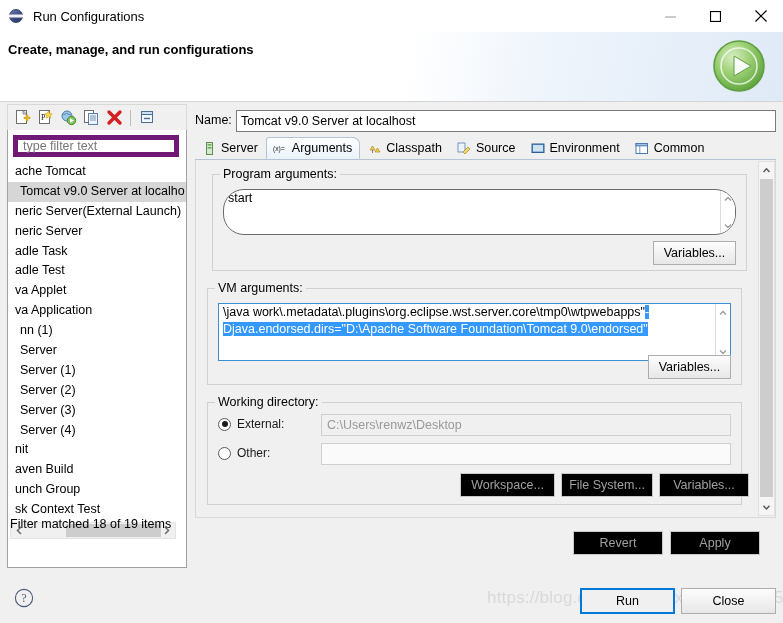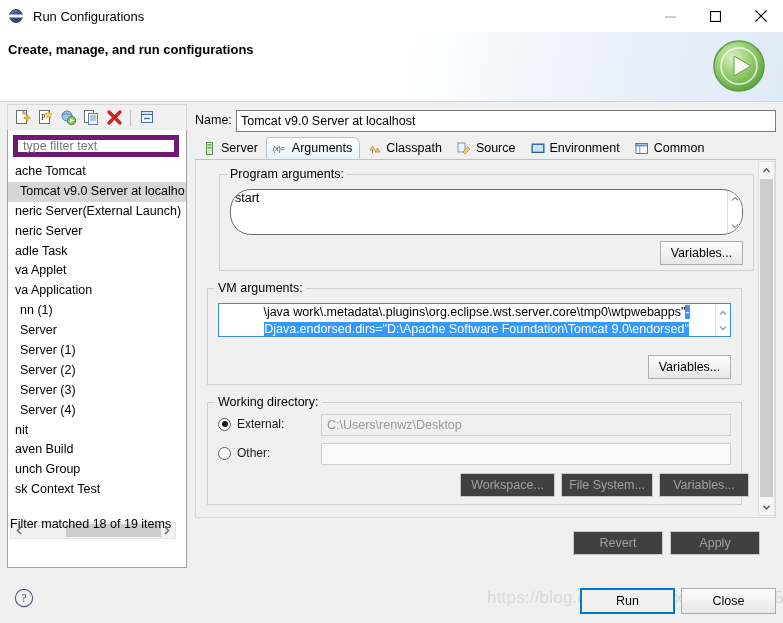--- a/index.html
+++ b/index.html
@@ -200,21 +200,21 @@
     display: flex; align-items: center; justify-content: center; color: #8a8a8a; font-size: 10px;
   }
 
   .btn {
     position: absolute; height: 24px;
     background: linear-gradient(#fdfdfd,#e7e7e7);
     border: 1px solid #adadad; box-sizing: border-box;
     display: flex; align-items: center; justify-content: center;
     font-size: 12.5px; color: #000;
   }
-  .btn.disabled { color: #a0a0a0; background: #404040; border-color: #c8c8c8; }
+  .btn.disabled { color: #a0a0a0; background: #000000; border-color: #c8c8c8; }
   .btn.focus-ring { border: 2px solid #0078d7; }
 
   .radio-row { position: absolute; display: flex; align-items: center; }
   .radio {
     width: 13px; height: 13px; border-radius: 50%;
     border: 1px solid #5a5a5a; background: #fff;
     box-sizing: border-box; position: relative; margin-right: 6px;
   }
   .radio.checked::after {
     content: ""; position: absolute; left: 2.5px; top: 2.5px;
@@ -338,20 +338,21 @@
   <div class="filter-box">
     <span>type filter text</span>
   </div>
 
   <div class="tree">
     <div class="tree-item">ache Tomcat</div>
     <div class="tree-item indent selected">Tomcat v9.0 Server at localho</div>
     <div class="tree-item">neric Server(External Launch)</div>
     <div class="tree-item">neric Server</div>
     <div class="tree-item">adle Task</div>
+    <div class="tree-item">adle Test</div>
     <div class="tree-item">va Applet</div>
     <div class="tree-item">va Application</div>
     <div class="tree-item indent">nn (1)</div>
     <div class="tree-item indent">Server</div>
     <div class="tree-item indent">Server (1)</div>
     <div class="tree-item indent">Server (2)</div>
     <div class="tree-item indent">Server (3)</div>
     <div class="tree-item indent">Server (4)</div>
     <div class="tree-item">nit</div>
     <div class="tree-item">aven Build</div>
@@ -434,21 +435,21 @@
             <rect x="1" y="1.5" width="11.5" height="2.3" fill="#9ec3e6" stroke="#4a7ab0"></rect>
             <line x1="4.8" y1="3.8" x2="4.8" y2="11.5" stroke="#4a7ab0" stroke-width="0.8"></line>
           </svg>
       </span>
       <span>Common</span>
     </div>
   </div>
 
   <div class="tabpanel">
 
-    <div class="group" style="left:23px; top:14px; width:535px; height:97px;">
+    <div class="group" style="left:16px; top:14px; width:535px; height:97px;">
       <div class="group-title">Program arguments:</div>
       <div class="textarea" style="left:10px; top:14px; width:513px; height:46px;border-radius:21px;">
         <div class="ta-line">start</div>
         <div class="ta-scroll">
           <div class="a" style="top:1px;">
             <svg width="8" height="8" viewBox="0 0 8 8">
                 <polyline points="1,5.5 4,2.5 7,5.5" fill="none" stroke="#9a9a9a" stroke-width="1.3"></polyline>
               </svg>
           </div>
           <div class="a" style="bottom:1px;">
@@ -456,21 +457,21 @@
                 <polyline points="1,2.5 4,5.5 7,2.5" fill="none" stroke="#9a9a9a" stroke-width="1.3"></polyline>
               </svg>
           </div>
         </div>
       </div>
       <div class="btn" style="left:440px; top:66px; width:83px;">Variables...</div>
     </div>
 
     <div class="group" style="left:11px; top:128px; width:535px; height:97px;">
       <div class="group-title">VM arguments:</div>
-      <div class="textarea focused" style="left:10px; top:14px; width:513px; height:34px;text-align:center;">
+      <div class="textarea focused" style="left:10px; top:14px; width:513px; height:58px;">
         <div class="ta-line"><span>\java work\.metadata\.plugins\org.eclipse.wst.server.core\tmp0\wtpwebapps"</span><span class="ta-sel">-</span></div>
         <div class="ta-line"><span class="ta-sel">Djava.endorsed.dirs="D:\Apache Software Foundation\Tomcat 9.0\endorsed"</span></div>
         <div class="ta-scroll">
           <div class="a" style="top:1px;">
             <svg width="8" height="8" viewBox="0 0 8 8">
                 <polyline points="1,5.5 4,2.5 7,5.5" fill="none" stroke="#9a9a9a" stroke-width="1.3"></polyline>
               </svg>
           </div>
           <div class="a" style="bottom:1px;">
             <svg width="8" height="8" viewBox="0 0 8 8">

